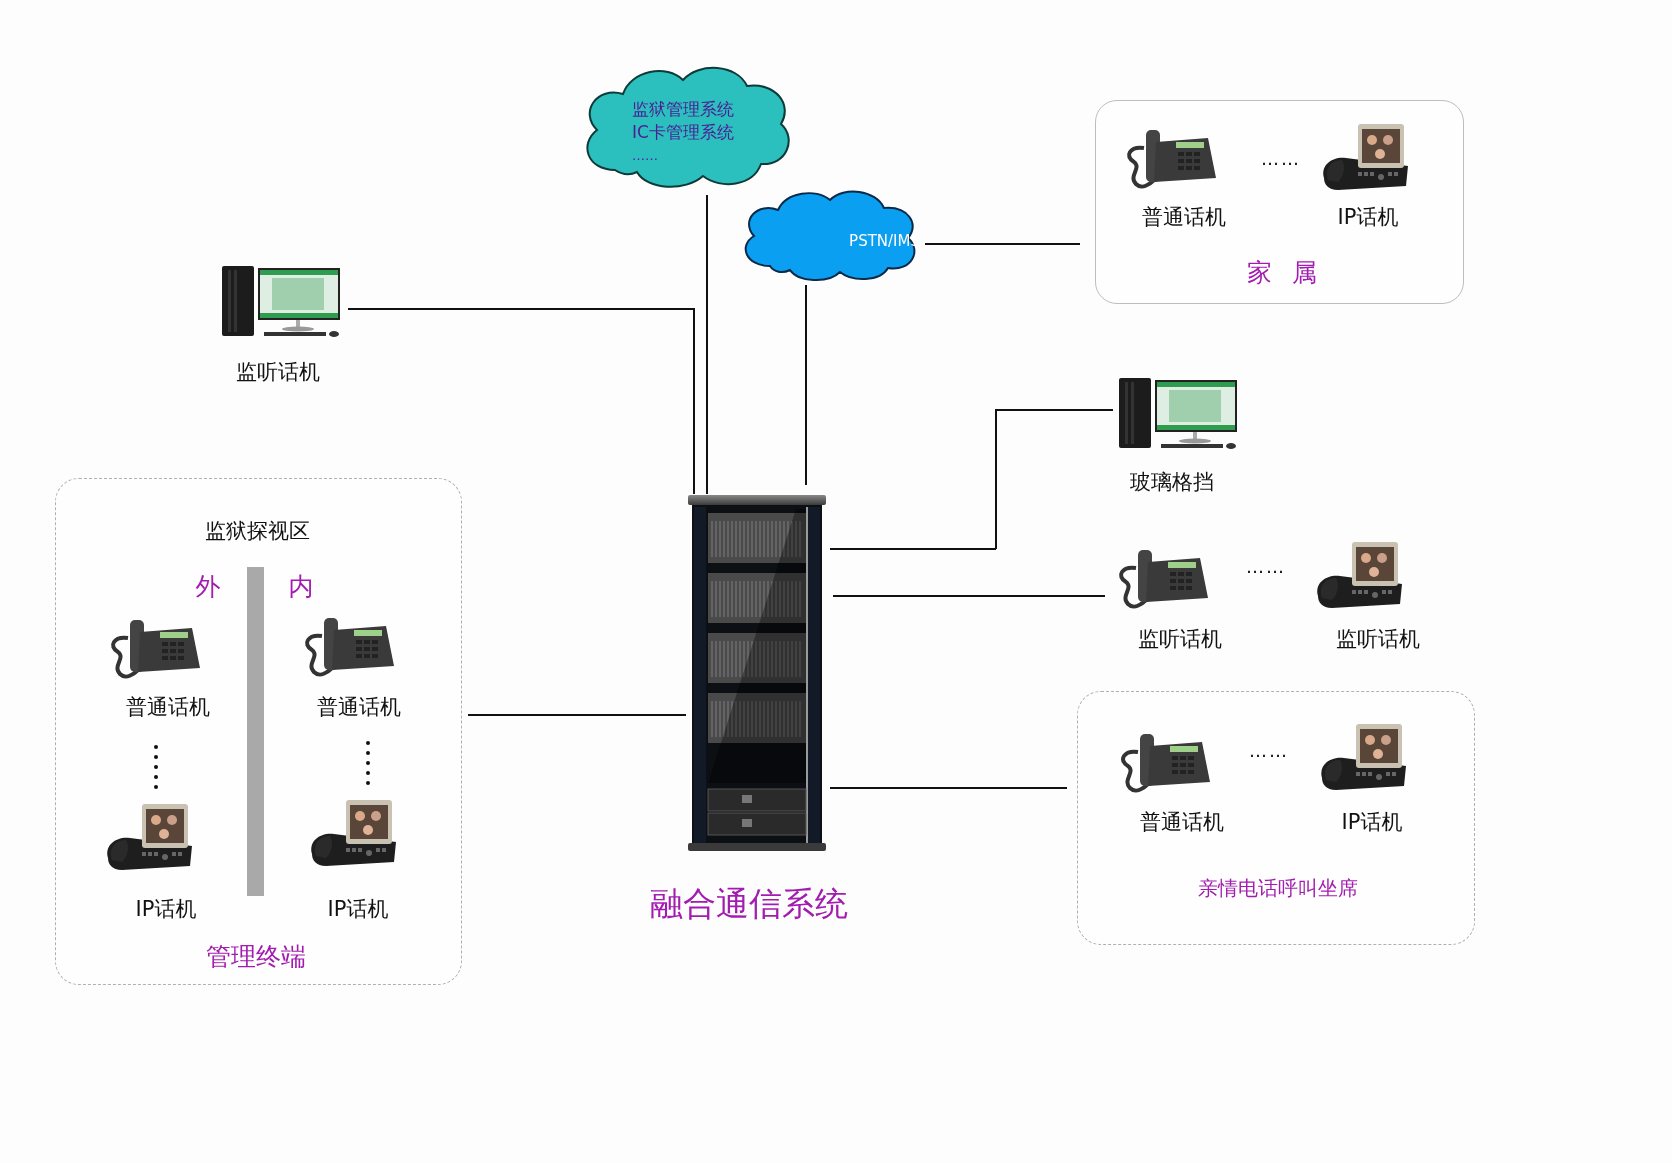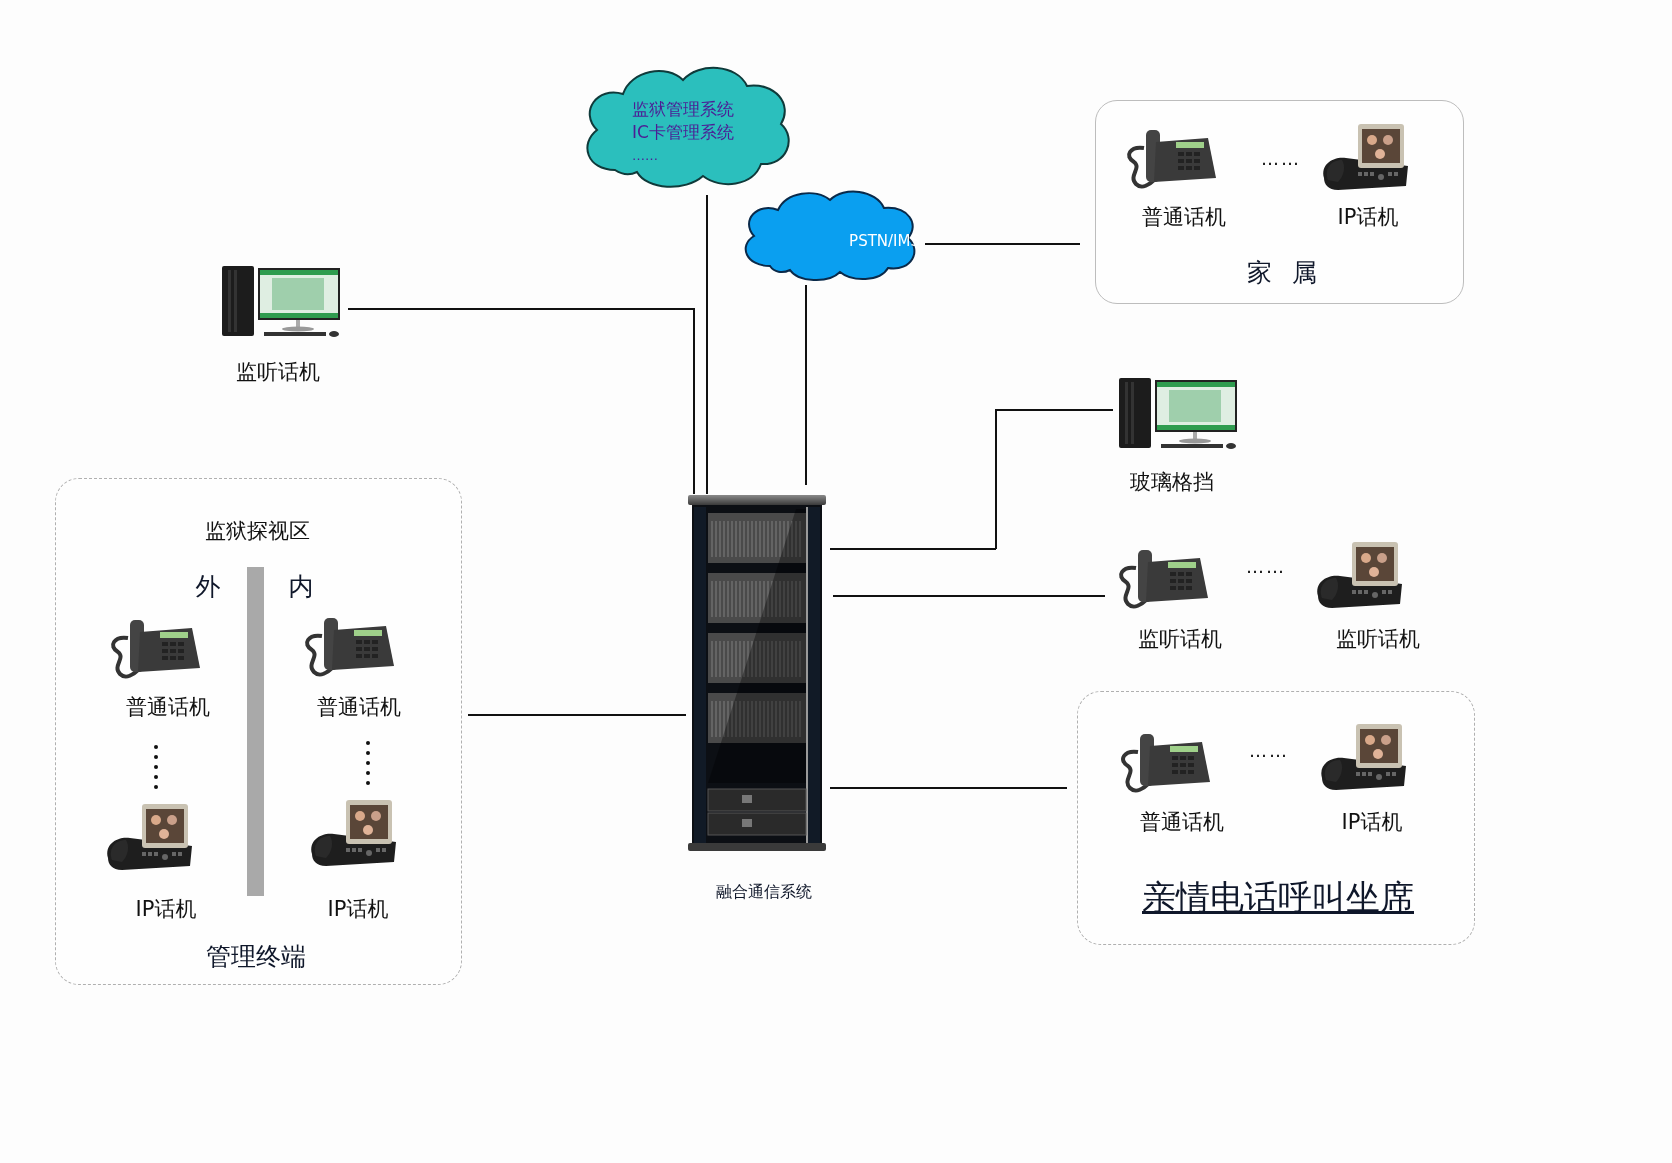--- a/index.html
+++ b/index.html
@@ -1,20 +1,20 @@
 <!DOCTYPE html>
 <html><head>
 <meta charset="utf-8">
 <style>
   html, body { margin:0; padding:0; background:#fdfdfd; }
   body { width:1672px; height:1163px; position:relative; overflow:hidden;
          font-family:"DejaVu Sans","Liberation Sans",sans-serif; color:#111; }
   .abs { position:absolute; }
   .lbl { position:absolute; font-size:21px; color:#111; white-space:nowrap; text-align:center; }
-  .red { color:#0f172a; }
+  .red { color:#a21caf; }
   .box-solid { position:absolute; border:1.5px solid #bdbdbd; border-radius:22px; background:#fefefe; }
   .box-dash { position:absolute; border:1.5px dashed #b0b0b0; border-radius:24px; background:#fefefe; }
   .line { position:absolute; background:#111; }
   .dots-h { position:absolute; font-size:18px; letter-spacing:2px; color:#111; }
   .glass { position:absolute; background:#a9a9a9; }
   .vdots { position:absolute; width:4px; }
   .vdots span { display:block; width:4px; height:4px; border-radius:50%; background:#111; margin-bottom:6px; }
   svg { display:block; }
 </style>
 </head>
@@ -209,21 +209,21 @@
         <rect x="46" y="52" width="4" height="4"></rect>
         <rect x="52" y="52" width="4" height="4"></rect>
         <rect x="60" y="54" width="6" height="6" rx="3"></rect>
         <rect x="70" y="52" width="4" height="4"></rect>
         <rect x="76" y="52" width="4" height="4"></rect>
       </g>
   </svg>
 </div>
 <div class="lbl" style="left:1134px;top:808px;width:96px;">普通话机</div>
 <div class="lbl" style="left:1324px;top:808px;width:96px;">IP话机</div>
-<div class="lbl red" style="left:1140px;top:875px;width:276px;font-size:34px;text-decoration:underline;">亲情电话呼叫坐席</div>
+<div class="lbl red" style="left:1140px;top:875px;width:276px;font-size:20px;">亲情电话呼叫坐席</div>
 
 <div class="abs" style="left:686px;top:493px;width:142px;height:360px;">
   <svg width="142" height="360" viewBox="0 0 142 360">
     <defs>
       <linearGradient id="topg" x1="0" x2="0" y1="0" y2="1">
           <stop offset="0" stop-color="#8a8a8a"></stop>
           <stop offset="1" stop-color="#3a3a3a"></stop>
         </linearGradient>
     </defs>
     <rect x="2" y="2" width="138" height="10" rx="2" fill="url(#topg)"></rect>
@@ -244,21 +244,21 @@
       <path d="M26,208 v36 M30,208 v36 M34,208 v36 M38,208 v36 M42,208 v36 M46,208 v36 M50,208 v36 M54,208 v36 M58,208 v36 M62,208 v36 M66,208 v36 M70,208 v36 M74,208 v36 M78,208 v36 M82,208 v36 M86,208 v36 M90,208 v36 M94,208 v36 M98,208 v36 M102,208 v36 M106,208 v36 M110,208 v36 M114,208 v36"></path>
     </g>
     <path d="M22,290 L110,16 L120,16 L120,290 Z" fill="#000" opacity="0.35"></path>
     <rect x="22" y="296" width="98" height="22" fill="#2a2a2a" stroke="#555"></rect>
     <rect x="22" y="320" width="98" height="22" fill="#2a2a2a" stroke="#555"></rect>
     <rect x="56" y="302" width="10" height="8" fill="#777"></rect>
     <rect x="56" y="326" width="10" height="8" fill="#777"></rect>
     <rect x="2" y="350" width="138" height="8" rx="2" fill="#3a3a3a"></rect>
   </svg>
 </div>
-<div class="lbl red" style="left:666px;top:882px;width:196px;font-size:16px;">融合通信系统</div>
+<div class="lbl red" style="left:650px;top:882px;width:196px;font-size:33px;">融合通信系统</div>
 
 <div class="box-dash" style="left:55px;top:478px;width:405px;height:505px;"></div>
 <div class="lbl" style="left:205px;top:517px;width:100px;">监狱探视区</div>
 <div class="glass" style="left:247px;top:567px;width:17px;height:329px;"></div>
 <div class="lbl red" style="left:193px;top:570px;width:30px;font-size:25px;">外</div>
 <div class="lbl red" style="left:286px;top:570px;width:30px;font-size:25px;">内</div>
 
 <div class="abs" style="left:104px;top:612px;width:100px;height:72px;">
   <svg width="100" height="72" viewBox="0 0 100 72">
     <path d="M24,26 C10,24 4,34 14,40 C22,46 8,54 16,62 C22,68 30,62 34,58" fill="none" stroke="#333" stroke-width="4"></path>

